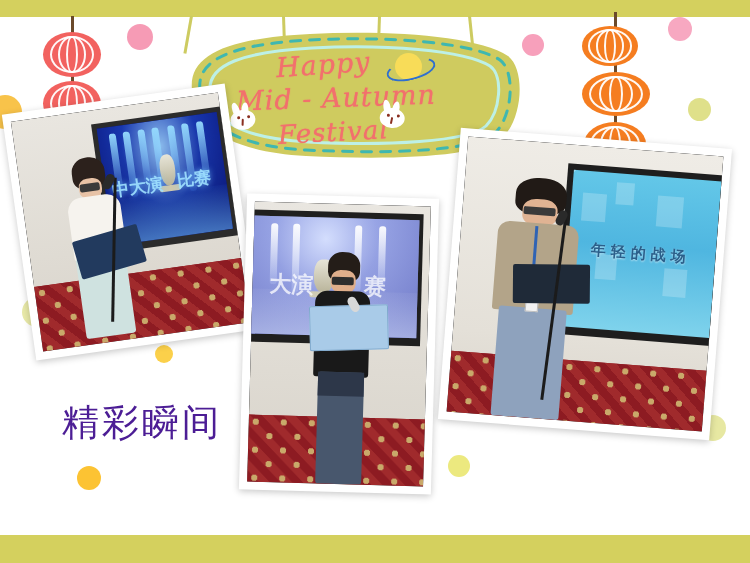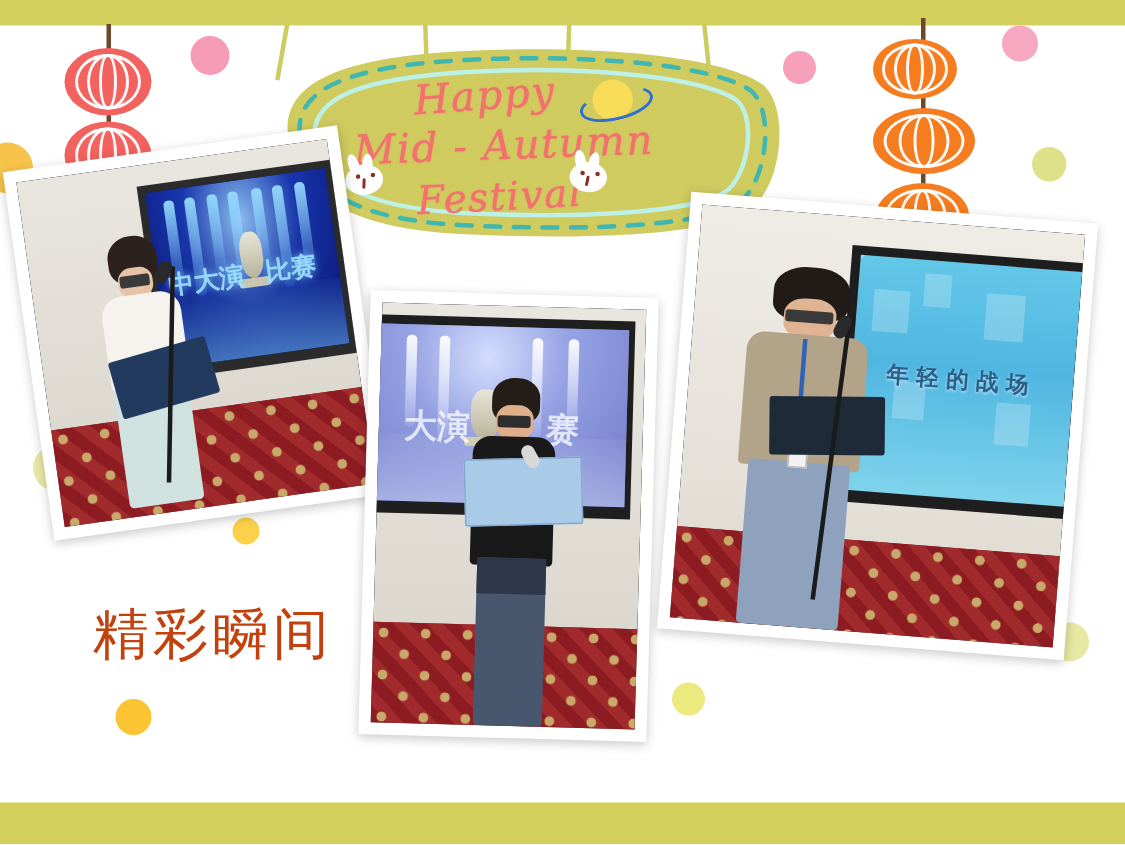--- a/index.html
+++ b/index.html
@@ -129,21 +129,21 @@
   .techscreen .sq{position:absolute;background:rgba(255,255,255,.22);}
   .techtext{
     position:absolute;color:#2b5f8a;font-weight:700;letter-spacing:5px;
     font-family:"DejaVu Sans",sans-serif;
     text-shadow:0 1px 2px rgba(255,255,255,.6);
   }
 
   
   #headline{
     position:absolute;left:62px;top:398px;
-    color:#c2410c;
+    color:#4c1d95;
     font-family:"DejaVu Sans",sans-serif;
     font-size:37px;font-weight:400;letter-spacing:3px;
     white-space:nowrap;
   }
 </style>
 </head>
 <body>
 
 <div id="stage">
 

